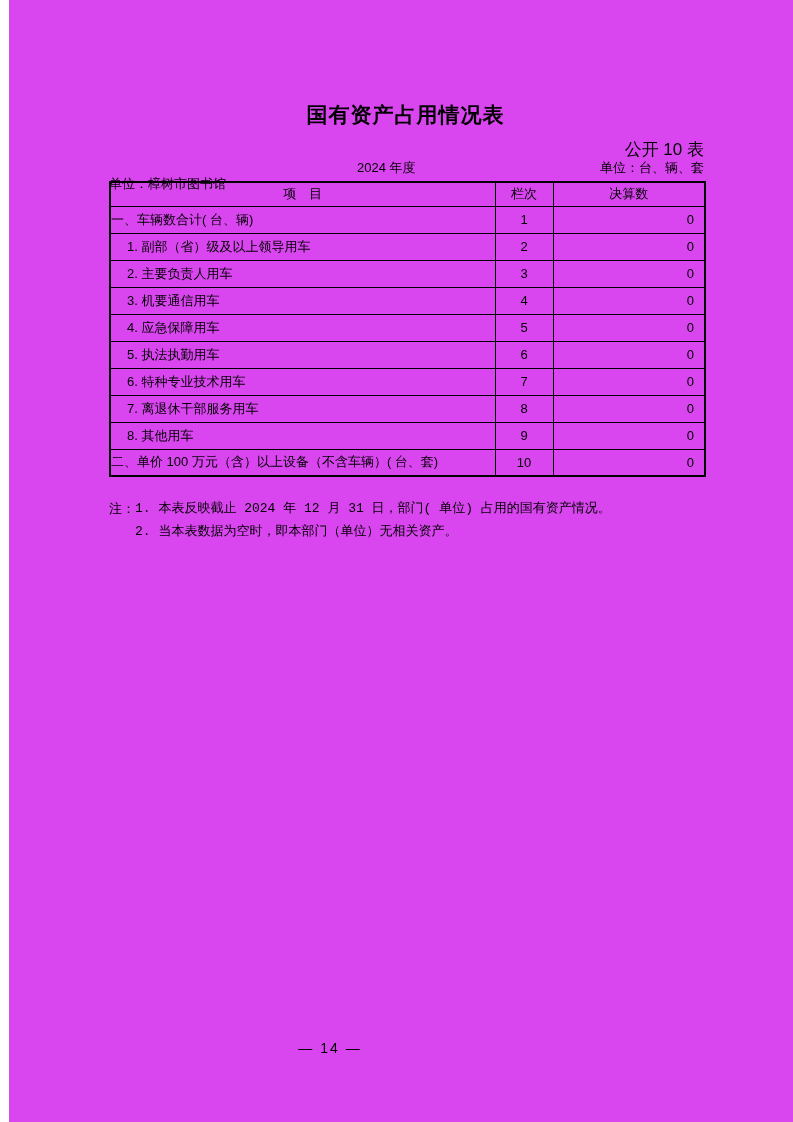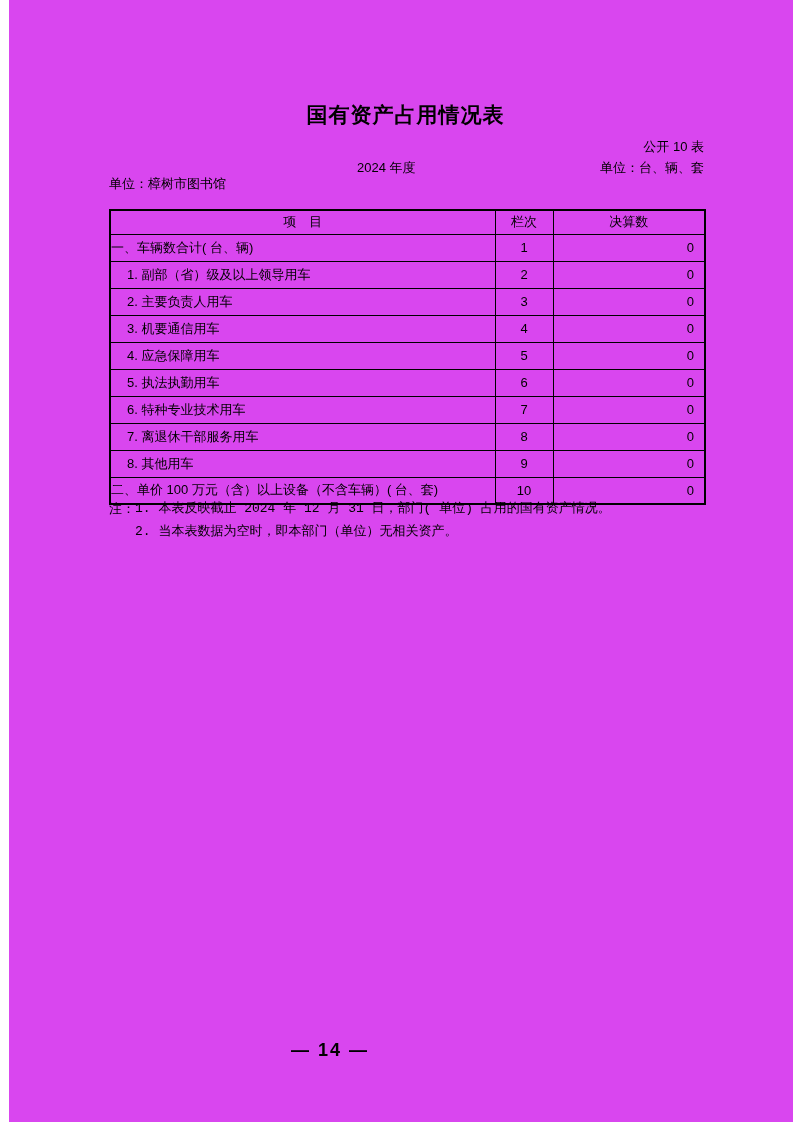--- a/index.html
+++ b/index.html
@@ -28,21 +28,21 @@
     font-size: 21px;
     font-weight: bold;
     letter-spacing: 1px;
   }
   .table-label {
     position: absolute;
     top: 138px;
     left: 100px;
     width: 595px;
     text-align: right;
-    font-size: 13px;
+    font-size: 17px;
   }
   .meta-row {
     position: absolute;
     top: 159px;
     left: 100px;
     width: 595px;
     height: 18px;
     font-size: 13px;
   }
   .meta-left  { position: absolute; left: 0; top: 0; margin-top: 16px; }
@@ -51,21 +51,20 @@
 
   table.assets {
     position: absolute;
     left: 100px;
     top: 181px;
     width: 595px;
     border-collapse: collapse;
     table-layout: fixed;
     font-size: 13px;
     border: 2px solid #000;
-    margin-top: 28px;
   }
   table.assets th, table.assets td {
     border: 1px solid #000;
     vertical-align: middle;
     overflow: hidden;
     white-space: nowrap;
   }
   table.assets th {
     height: 24px;
     font-weight: normal;
@@ -90,23 +89,22 @@
   .notes-label { flex: 0 0 auto; line-height: 23px; }
   .notes-lines { flex: 1 1 auto; font-family: Liberation Mono, monospace; }
   .notes-lines .note-line { line-height: 23px; }
 
   .page-number {
     position: absolute;
     top: 1040px;
     left: 0;
     width: 642px;
     text-align: center;
-    font-size: 18px;
+    font-size: 14px;
     letter-spacing: 2px;
-    font-weight: bold;
   }
 </style>
 </head>
 <body>
 
 <div class="page">
 
   <div class="doc-title">国有资产占用情况表</div>
 
   <div class="table-label">公开 10 表</div>

